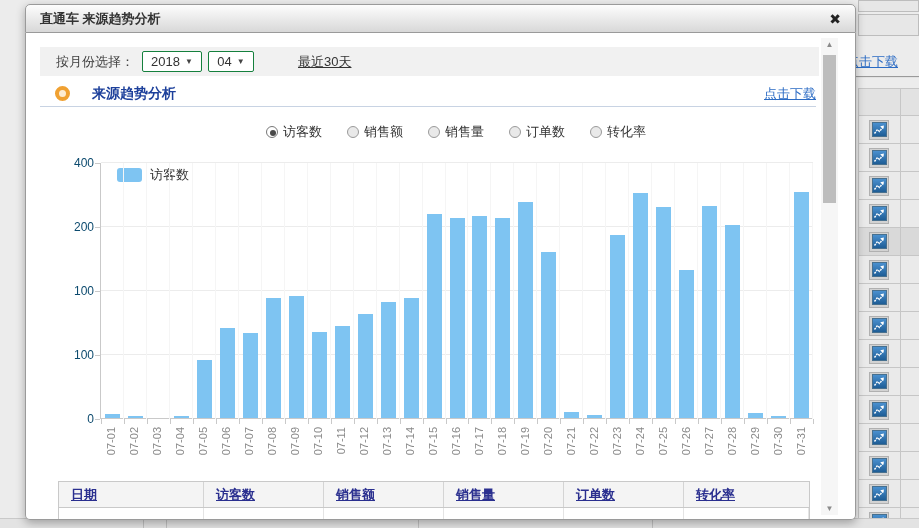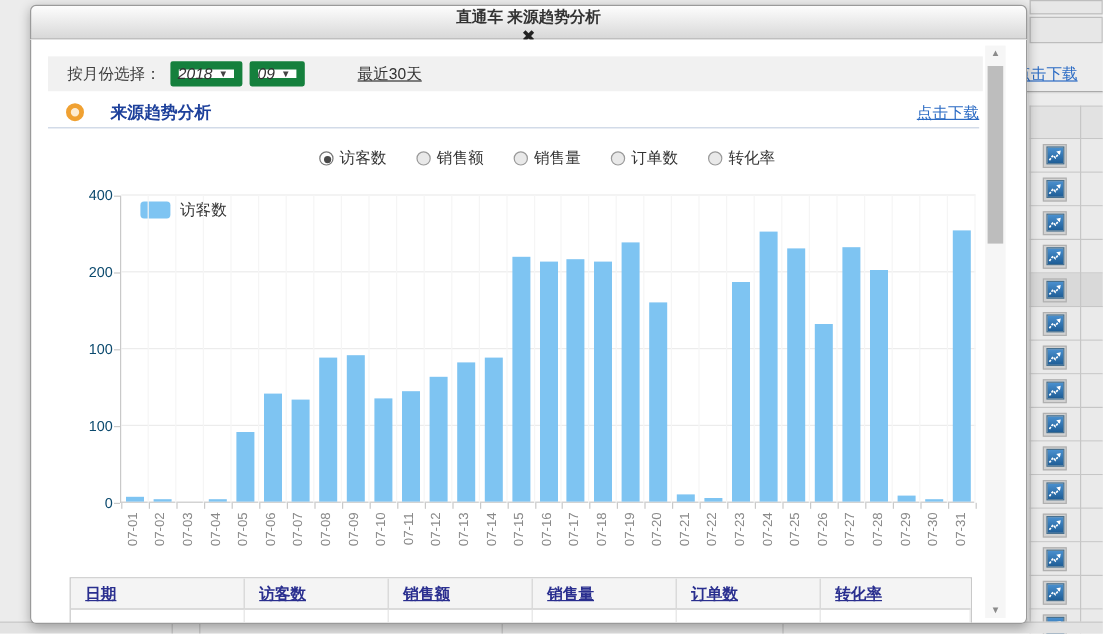--- a/index.html
+++ b/index.html
@@ -17,29 +17,29 @@
   .bg-row { height:28px; background:#eaeaea; border-bottom:1px solid #c6c6c6; display:flex; align-items:center; padding-left:11px; }
   .bg-row.highlight { background:#d9d9d9; }
   .bg-vline { position:absolute; top:0; width:1px; background:#c6c6c6; }
   .icon-btn { width:20px; height:20px; background:#d2d2d2; border:1px solid #b0b0b0; display:flex; align-items:center; justify-content:center; cursor:pointer; }
   .icon-blue { width:15px; height:15px; background:linear-gradient(#4a90cf,#1e5d96); border:1px solid #47708f; display:flex; align-items:center; justify-content:center; }
   .bg-bottom { position:absolute; left:0; top:518px; width:919px; height:10px; background:#e3e3e3; border-top:1px solid #c9c9c9; }
   .bg-bottom i { position:absolute; top:0; width:1px; height:10px; background:#c0c0c0; }
 
   
   .modal { position:absolute; left:25px; top:4px; width:831px; z-index:10; box-shadow:0 3px 10px rgba(0,0,0,0.3); border-radius:5px; }
-  .modal-titlebar { height:29px; background:linear-gradient(#fdfdfd,#d8d8d8); border:1px solid #9a9a9a; border-radius:5px 5px 0 0; display:flex; align-items:center; justify-content:space-between; padding:0 14px;flex-direction:column; }
+  .modal-titlebar { height:29px; background:linear-gradient(#fdfdfd,#d8d8d8); border:1px solid #9a9a9a; border-radius:5px 5px 0 0; display:flex; align-items:center; justify-content:space-between; padding:0 14px; }
   .modal-title { font-size:13px; font-weight:bold; color:#333; }
   .modal-close { font-size:14px; font-weight:bold; color:#222; cursor:pointer; line-height:1; }
   .modal-body { position:relative; height:487px; background:#fff; border:1px solid #9a9a9a; border-top:none; border-radius:0 0 5px 5px; overflow:hidden; }
 
   
   .toolbar { position:absolute; left:14px; top:14px; width:779px; height:29px; background:#f1f1f1; display:flex; align-items:center; padding-left:16px; }
   .toolbar-label { font-size:13px; color:#404040; margin-right:8px; }
-  .select-box { height:21px; background:#fff; border:7px solid #15803d; border-radius:2px; display:flex; align-items:center; justify-content:flex-end; padding:0 5px; font-size:13px; color:#333; margin-right:6px; cursor:pointer;font-style:italic; }
+  .select-box { height:21px; background:#fff; border:1px solid #15803d; border-radius:2px; display:flex; align-items:center; justify-content:center; padding:0 5px; font-size:13px; color:#333; margin-right:6px; cursor:pointer; }
   .select-year { width:60px; }
   .select-month { width:46px; }
   .select-arrow { font-size:8px; color:#444; margin-left:5px; }
   .recent-link { font-size:13px; color:#333; text-decoration:underline; margin-left:38px; cursor:pointer; }
 
   
   .section-header { position:absolute; left:14px; top:50px; width:776px; height:24px; display:flex; align-items:center; border-bottom:1px solid #c8d3e3; padding-bottom:2px; }
   .donut-icon { width:15px; height:15px; border:4px solid #f0a132; background:#fdecd2; border-radius:50%; margin-left:15px; }
   .section-title { font-size:14px; font-weight:bold; color:#1d409b; margin-left:22px; }
   .download-link { position:absolute; right:0; font-size:13px; color:#2b6bc4; text-decoration:underline; cursor:pointer; }
@@ -262,21 +262,21 @@
 
   <div class="modal-body">
 
     <div class="toolbar">
       <span class="toolbar-label">按月份选择：</span>
       <span class="select-box select-year">
         <span>2018</span>
         <span class="select-arrow">▼</span>
       </span>
       <span class="select-box select-month">
-        <span>09</span>
+        <span>04</span>
         <span class="select-arrow">▼</span>
       </span>
       <a class="recent-link">最近30天</a>
     </div>
 
     <div class="section-header">
       <span class="donut-icon"></span>
       <span class="section-title">来源趋势分析</span>
       <a class="download-link">点击下载</a>
     </div>

